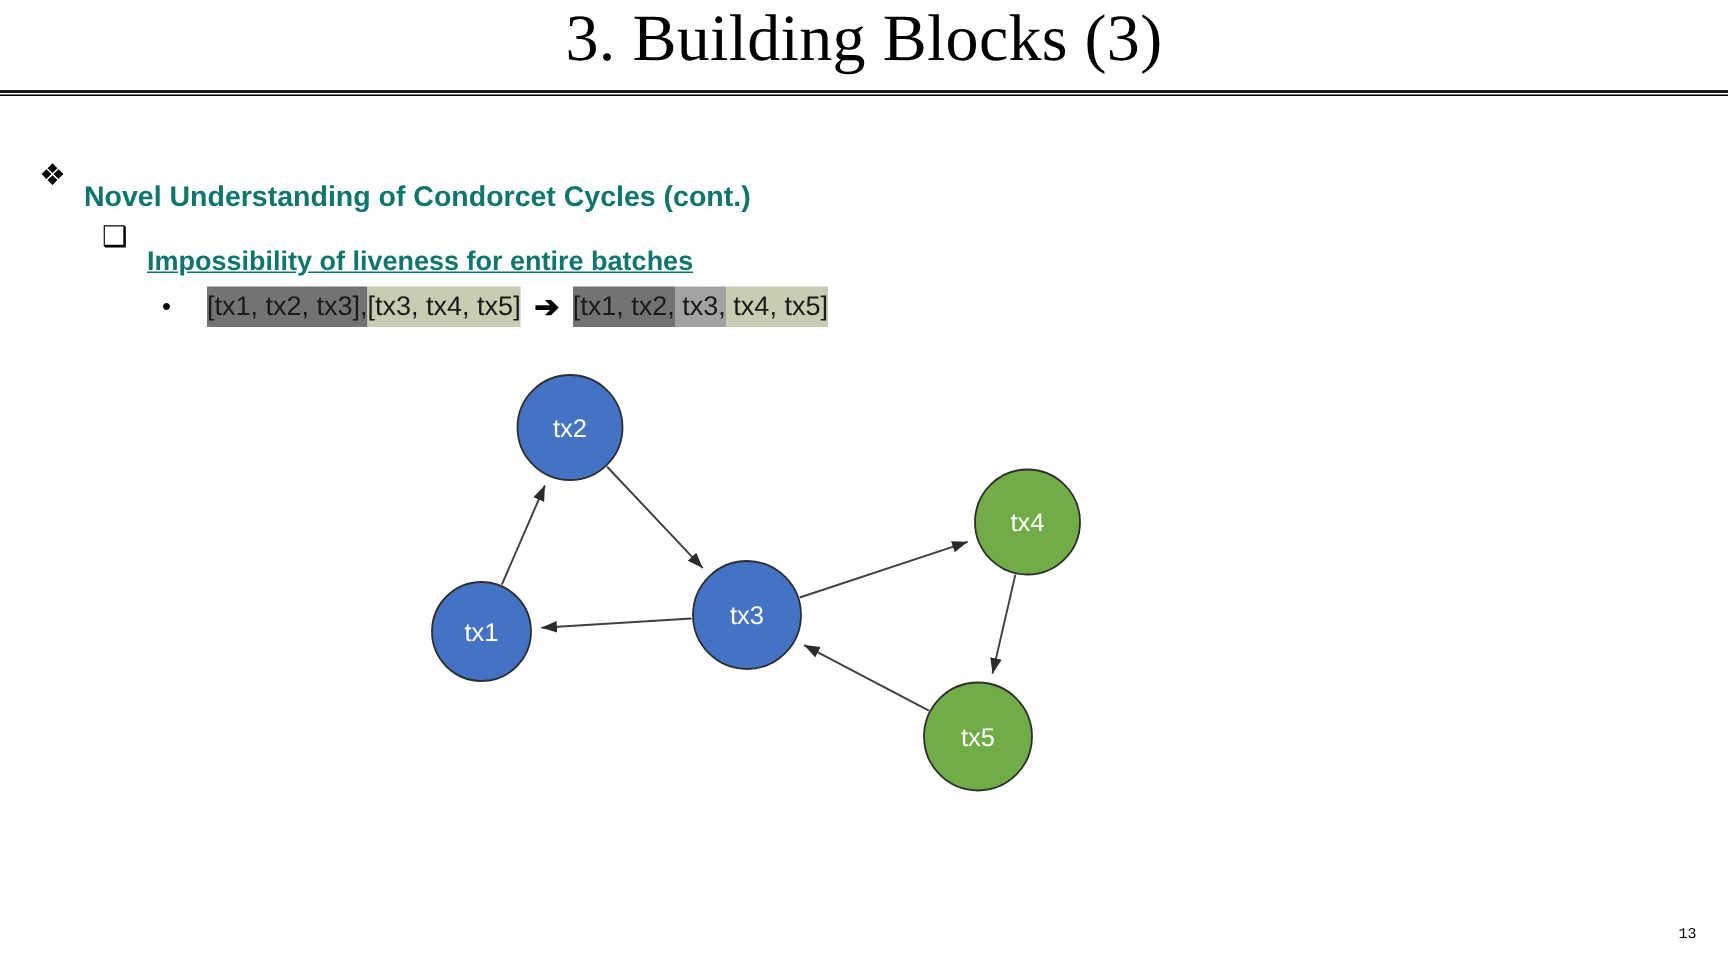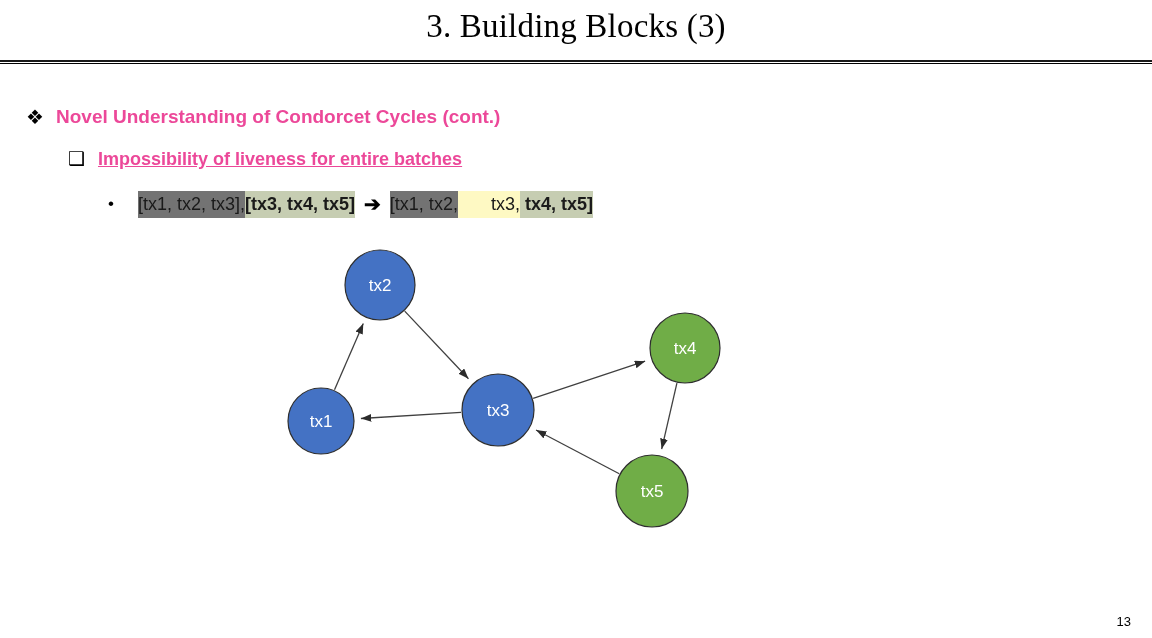--- a/index.html
+++ b/index.html
@@ -18,21 +18,21 @@
   }
 
   
   .slide-title {
     position: absolute;
     left: 0;
     top: 4px;
     width: 1152px;
     text-align: center;
     font-family: "Liberation Serif", serif;
-    font-size: 33px;
+    font-size: 44px;
     line-height: 44px;
     color: #000000;
     letter-spacing: 0.2px;
   }
 
   
   .header-rule {
     position: absolute;
     left: 0;
     top: 60px;
@@ -61,21 +61,22 @@
     align-items: flex-start;
     white-space: nowrap;
   }
   .bullet-marker {
     display: inline-block;
     color: #000000;
     flex: 0 0 auto;
   }
   .bullet-text {
     display: inline-block;
-    color: #ec4899;
+    color: #0f766e;
+    margin-top: 15px;
   }
 
   
   .bullet-l1 {
     left: 26px;
     top: 104px;
   }
   .bullet-l1 .bullet-marker {
     font-size: 20px;
     line-height: 26px;
@@ -119,22 +120,22 @@
     font-size: 18px;
     line-height: 28px;
     color: #1a1a1a;
     display: inline-block;
   }
   .hl {
     display: inline;
     padding: 3px 0 4px 0;
   }
   .hl-blue    { background: #737373; }
-  .hl-green   { background: #c6cdb2; font-weight: bold; }
-  .hl-overlap { background: #fef9c3; padding-left: 28px; }
+  .hl-green   { background: #c6cdb2; }
+  .hl-overlap { background: #a3a3a3; }
   .arrow-glyph {
     display: inline-block;
     font-size: 20px;
     font-weight: bold;
     color: #000000;
     padding: 0 9px;
     vertical-align: -1px;
   }
 
   
@@ -152,23 +153,23 @@
     font-family: "Liberation Sans", sans-serif;
     font-size: 17px;
     fill: #ffffff;
   }
 
   
   .page-number {
     position: absolute;
     right: 21px;
     bottom: 9px;
-    font-size: 13px;
-    color: #000000;
-    font-family: Liberation Sans, sans-serif;
+    font-size: 10px;
+    color: #000000;
+    font-family: Liberation Mono, monospace;
   }
 </style>
 </head>
 <body>
 
 <div class="slide-title">3. Building Blocks (3)</div>
 
 <div class="header-rule">
   <div class="rule-thick"></div>
   <div class="rule-thin"></div>

